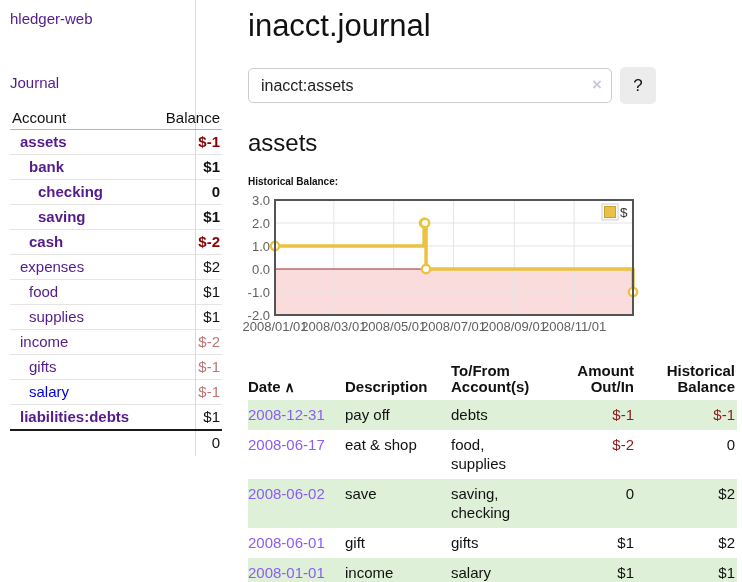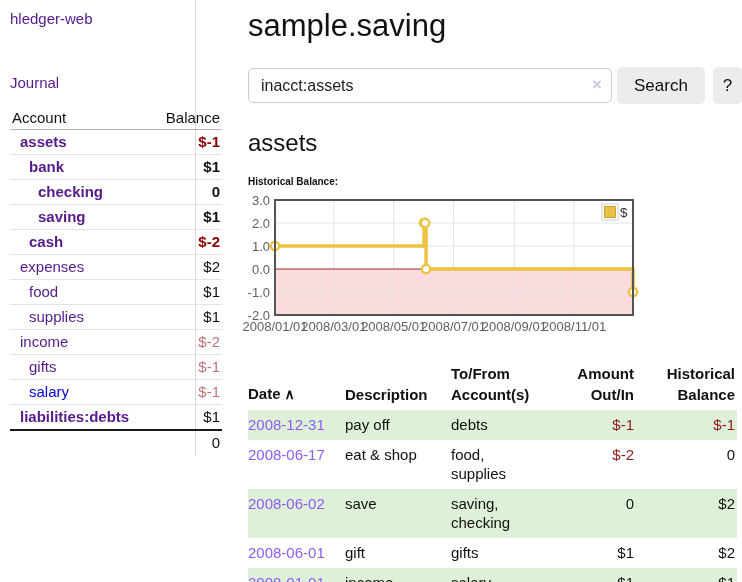--- a/index.html
+++ b/index.html
@@ -56,21 +56,21 @@
   .btn-search { margin-left:5px; padding:0 17px; }
   .btn-help { margin-left:8px; width:36px; padding:0; }
   h2.acct-heading { font-size:24px; font-weight:normal; margin:25px 0 0 0; }
   .chart-label { font-weight:bold; margin-top:19px; font-size:10px; }
   #chart { margin-top:10px; }
   #chart svg { display:block; overflow:visible; }
   
   table.register { border-collapse:collapse; margin-top:22px; width:489px; table-layout:fixed; }
   .register th {
     font-weight:bold; text-align:left; vertical-align:bottom;
-    padding:2px 8px 5px 0; white-space:pre-line; font-size:15px; line-height:21px;
+    padding:2px 8px 5px 0; white-space:pre-line; font-size:15px; line-height:16px;
   }
   .register th.r, .register td.r { text-align:right; }
   .register th:last-child, .register td:last-child { padding-right:2px;margin-top:48px; }
   .register td { padding:5px 8px 6px 0; vertical-align:top; font-size:15px; line-height:19px; }
   .register tr.odd td { background:#dff0d8; }
   .date-link { color:#8b5cf6; cursor:pointer; }
   .amt.neg { color:#901818; }
   .sort-icon { font-weight:bold; font-size:14px; }
   .col-date{width:97px;} .col-desc{width:106px;} .col-acct{width:100px;}
   .col-amt{width:91px;} .col-bal{width:95px;}
@@ -138,28 +138,27 @@
           <span class="bal">$1</span>
         </div>
       </div>
     <div class="acct-total">
       <span class="bal">0</span>
     </div>
   </div>
 </aside>
 
 <main class="main">
-  <h1 class="page-title">sample.saving</h1>
+  <h1 class="page-title">inacct.journal</h1>
 
   <div class="searchbar">
     <span class="search-wrap">
       <input class="search-input" type="text" value="inacct:assets" style="">
       <span class="clear-x">×</span>
     </span>
-    <button class="btn btn-search">Search</button>
     <button class="btn btn-help">?</button>
   </div>
 
   <h2 class="acct-heading">assets</h2>
 
   <div class="chart-label">Historical Balance:</div>
   <div id="chart">
       <svg width="402" height="142">
         <rect x="27" y="72" width="358" height="46" fill="#fbdcdc"></rect>
         <g stroke="#e4e4e4" stroke-width="1">

